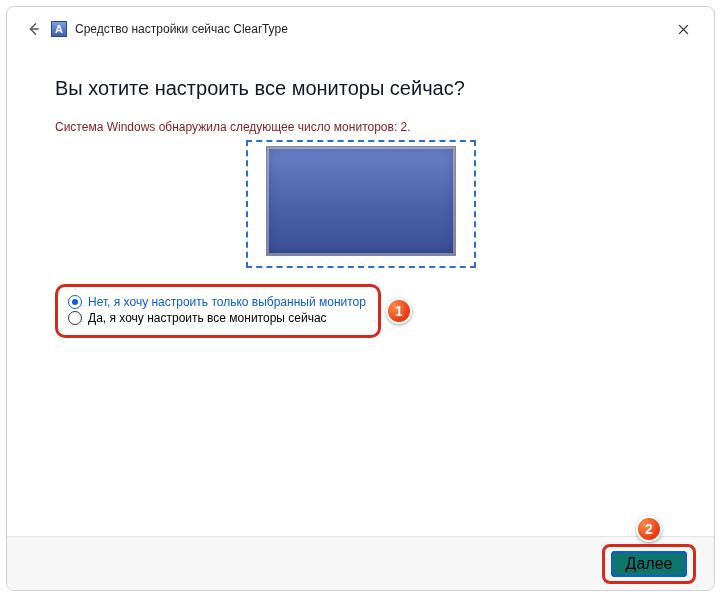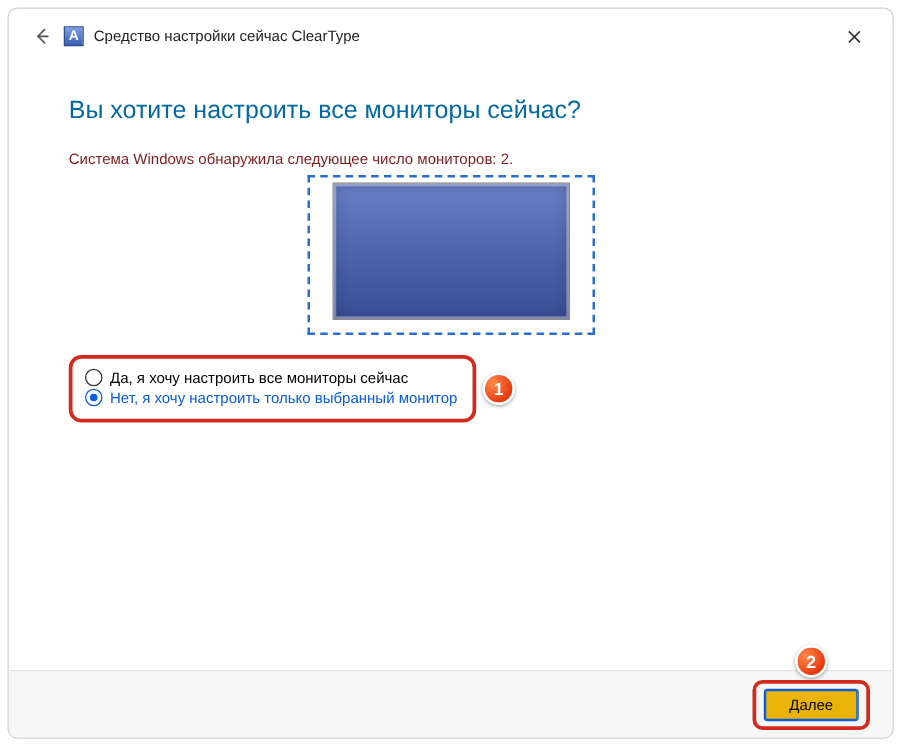--- a/index.html
+++ b/index.html
@@ -51,21 +51,21 @@
     display: flex; align-items: center; justify-content: center;
     font-size: 14px; color: #333;
     border-radius: 4px;
   }
   .content {
     flex: 1;
     padding: 26px 48px 10px 48px;
     position: relative;
   }
   .heading {
-    color: #0369a1;
+    color: #0f172a;
     font-size: 20px;
     font-weight: 400;
     margin-bottom: 20px;
   }
   .subtext {
     font-size: 12px;
     color: #7f1d1d;
     margin-bottom: 6px;
   }
   .monitors {
@@ -127,22 +127,22 @@
     display: flex;
     align-items: center;
     justify-content: flex-end;
     gap: 10px;
     padding-right: 18px;
     position: relative;
   }
   .btn {
     min-width: 76px; height: 26px;
     border: 1px solid #b8b8b8;
-    background: #eab308;
-    font-size: 12px;
+    background: #0f766e;
+    font-size: 16px;
     border-radius: 3px;
     display: flex; align-items: center; justify-content: center;
     padding: 0 12px;
   }
   .btn.primary { border-color: #0a5cd8; box-shadow: 0 0 0 1px #0a5cd8 inset; }
   .next-wrap {
     position: relative;
     border: 3px solid #d42a1e;
     border-radius: 8px;
     padding: 4px 6px;
@@ -174,27 +174,27 @@
     <div class="heading">Вы хотите настроить все мониторы сейчас?</div>
     <div class="subtext">Система Windows обнаружила следующее число мониторов: 2.</div>
 
     <div class="monitors">
       <div class="monitor-wrap mon-big-wrap">
         <div class="monitor mon-big"></div>
       </div>
     </div>
 
     <div class="options">
+      <label class="opt checked">
+        <span class="radio checked"></span>
+        <span>Нет, я хочу настроить только выбранный монитор</span>
+      </label>
       <label class="opt">
         <span class="radio"></span>
         <span>Да, я хочу настроить все мониторы сейчас</span>
-      </label>
-      <label class="opt checked">
-        <span class="radio checked"></span>
-        <span>Нет, я хочу настроить только выбранный монитор</span>
       </label>
       <span class="marker marker1">1</span>
     </div>
   </div>
 
   <div class="footer">
     <span class="next-wrap">
       <span class="marker marker2">2</span>
       <button class="btn primary">Далее</button>
     </span>

